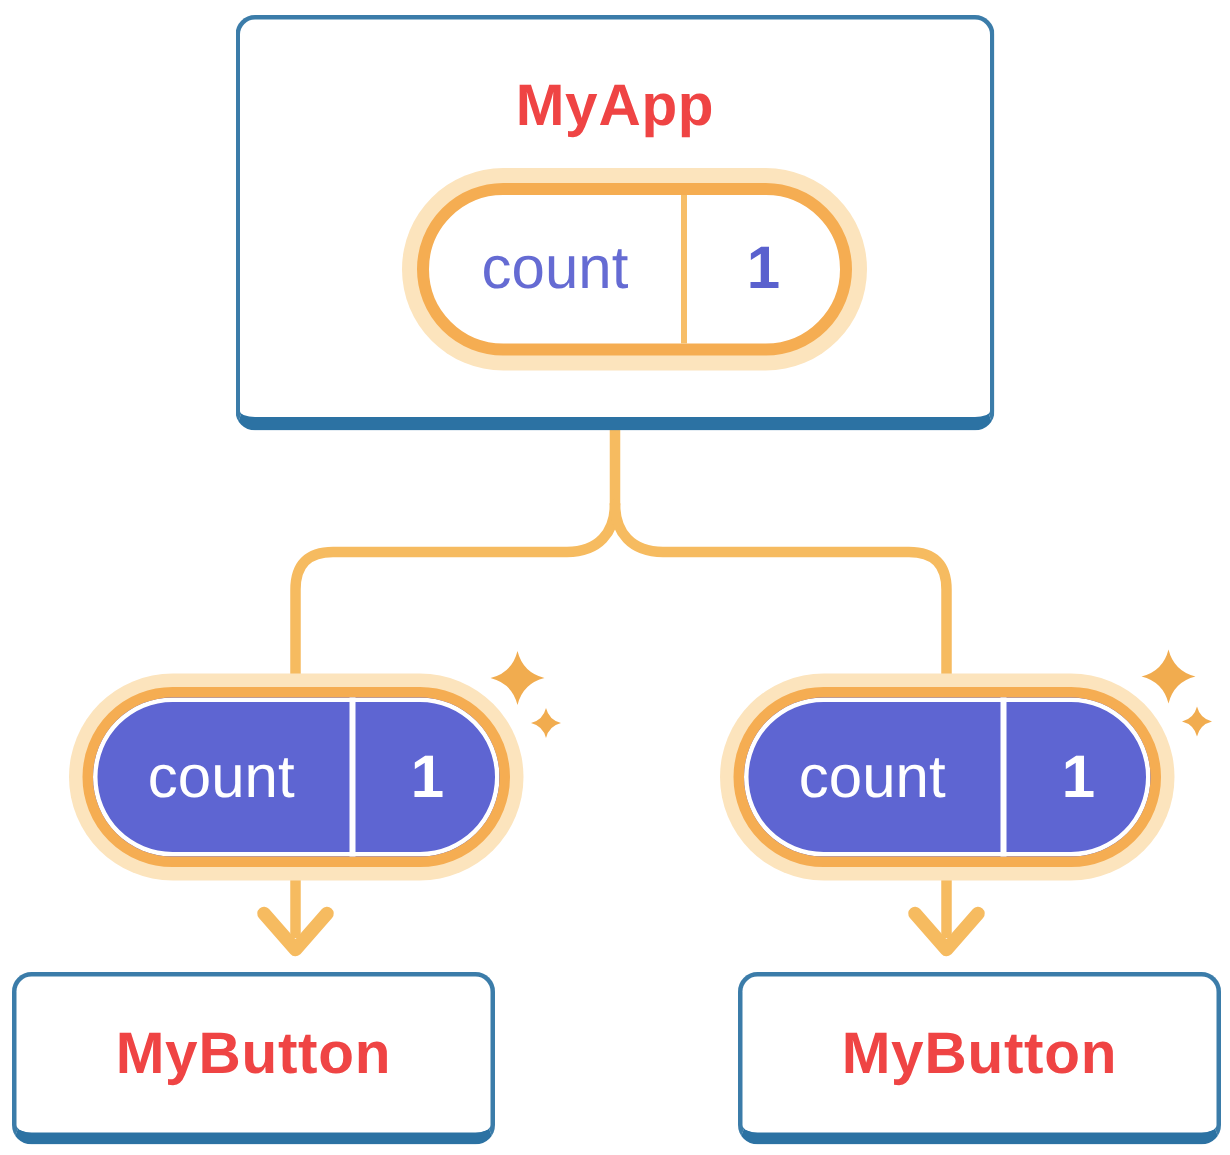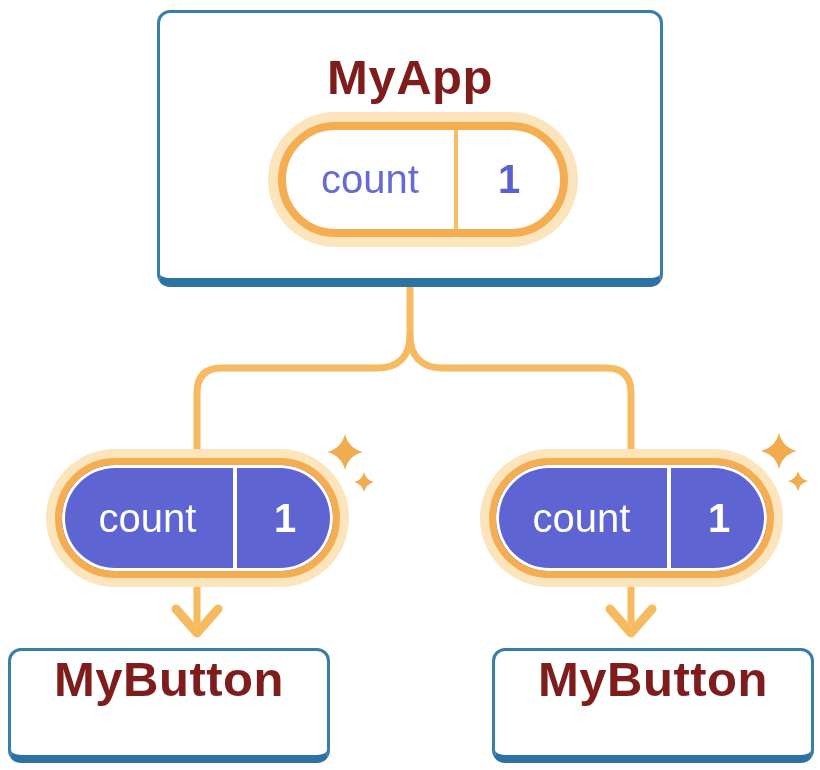--- a/index.html
+++ b/index.html
@@ -33,28 +33,28 @@
     z-index: 2;
   }
   .card.root {
     left: 157px; top: 10px;
     width: 506px; height: 277px;
   }
   .card.child {
     width: 322px; height: 115px;
     border-bottom-width: 8px;
     display: flex;
-    align-items: flex-start;
+    align-items: center;
     justify-content: center;
   }
   .card.child.left  { left: 8px;   top: 648px; }
   .card.child.right { left: 492px; top: 648px; }
   .card-title {
-    color: #7f1d1d;
-    font-size: 49px;
+    color: #ef4444;
+    font-size: 39px;
     font-weight: 700;
     letter-spacing: 0.5px;
     text-align: center;
   }
   .card.root .card-title {
     position: absolute;
     left: 0; right: 0;
     top: 36px;
   }
   

